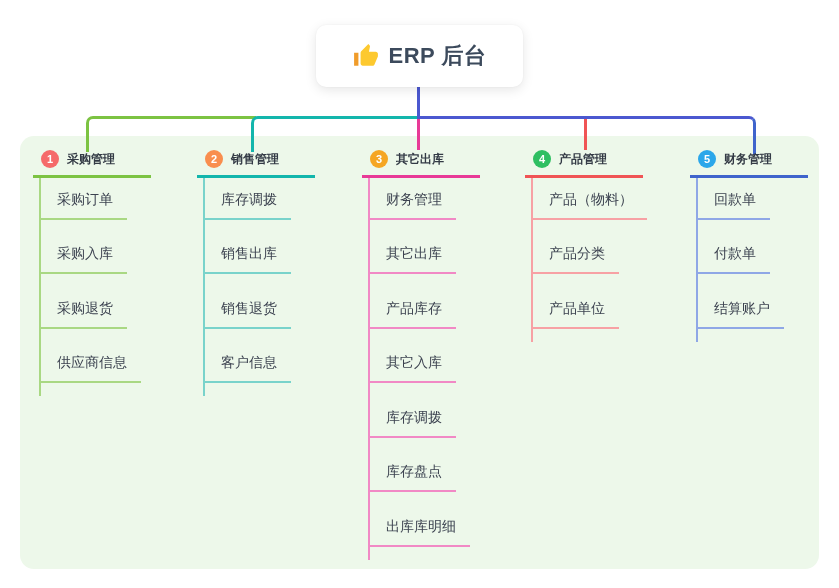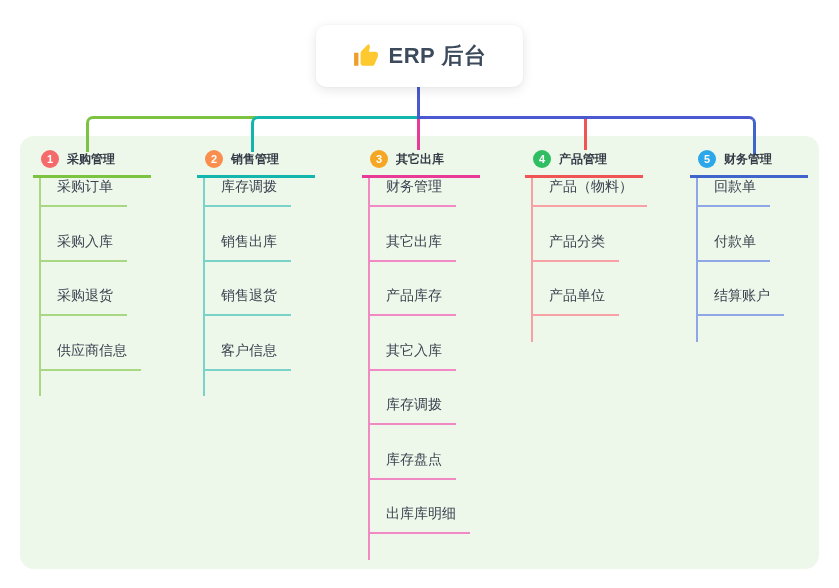--- a/index.html
+++ b/index.html
@@ -57,21 +57,21 @@
   .badge{
     width:18px;height:18px;border-radius:50%;flex:0 0 18px;
     background:var(--badge);color:#fff;
     font-size:11px;font-weight:bold;line-height:18px;text-align:center;
   }
   .branch-label{font-size:12px;font-weight:600;color:#333a45;white-space:nowrap;}
   .children{
     list-style:none;margin:0 0 0 6px;padding:0;
     border-left:2px solid var(--child);
   }
-  .children li{height:54.5px;display:flex;align-items:flex-start;}
+  .children li{height:54.5px;display:flex;align-items:center;}
   .children li span{
     display:inline-block;white-space:nowrap;
     padding:0 14px 9px 16px;
     border-bottom:2px solid var(--child);
     font-size:14px;color:#3c4250;cursor:pointer;
   }
 </style>
 </head>
 <body>
 

